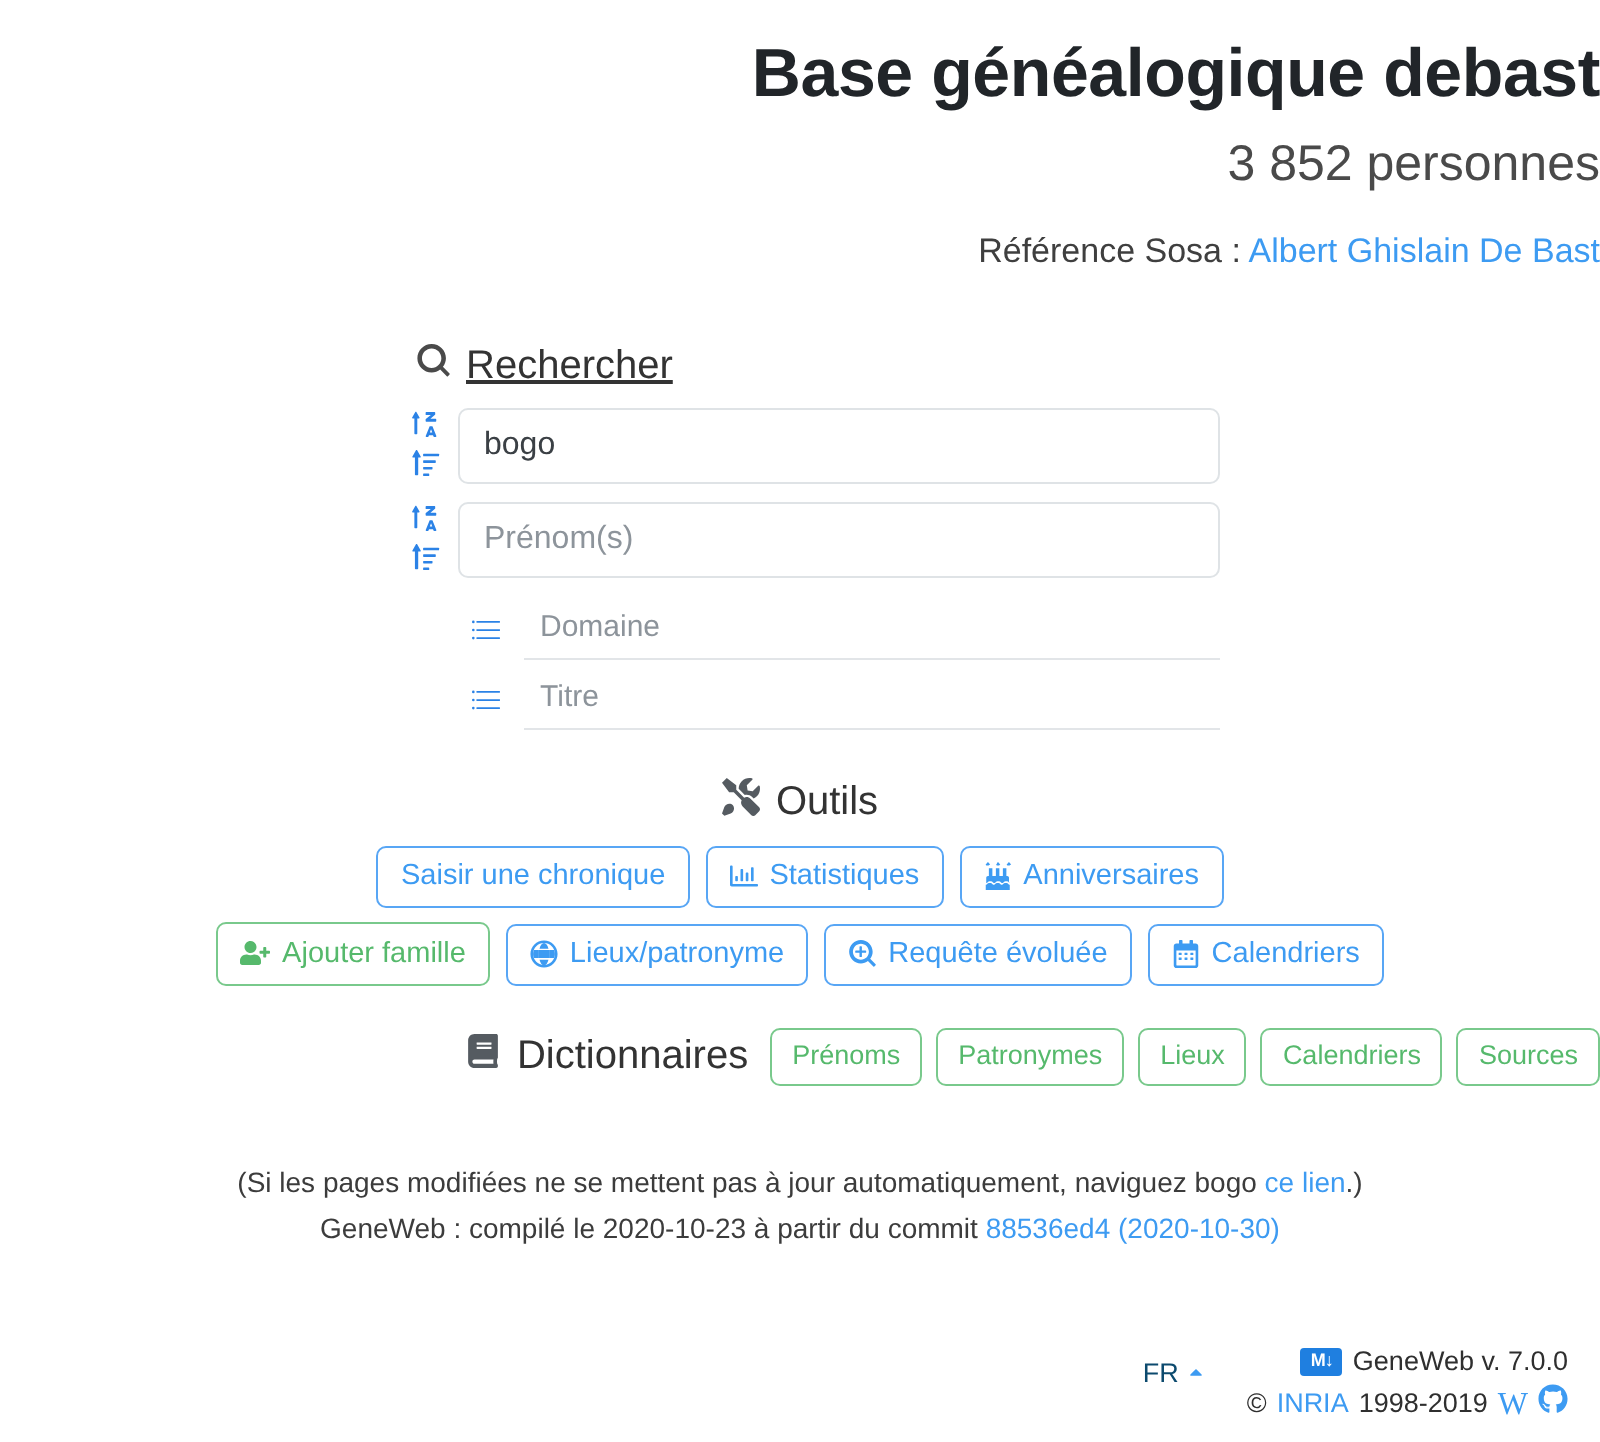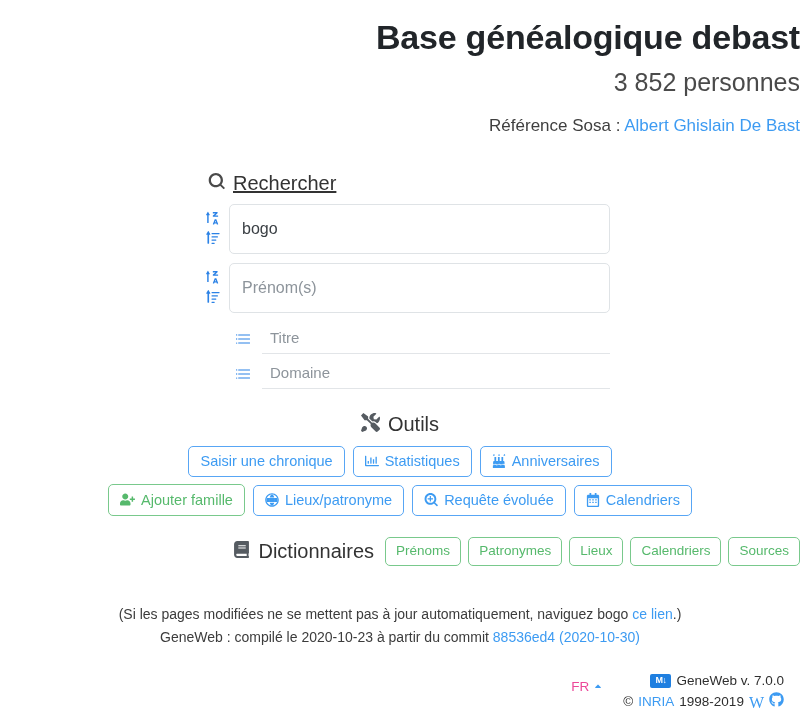--- a/index.html
+++ b/index.html
@@ -78,21 +78,21 @@
     display: flex;
     flex-direction: column;
     justify-content: center;
     align-items: center;
     gap: 5px;
     padding-right: 3px;
   }
   .sortbox svg { display: block; }
   .big-input {
     flex: 1;
-    height: 50px;
+    height: 38px;
     border: 1px solid #dfe3e6;
     border-radius: 5px;
     background: #fff;
     font-size: 16px;
     font-family: "Liberation Sans", sans-serif;
     color: #3b4045;
     padding: 0 12px;
     box-sizing: border-box;
     outline: none;
   }
@@ -203,21 +203,21 @@
     height: 48px;
     padding: 0 16px;
     box-sizing: border-box;
     display: flex;
     align-items: flex-start;
     justify-content: flex-end;
     gap: 20px;
   }
   .lang {
     font-size: 13.5px;
-    color: #ec4899;
+    color: #0c4a6e;
     display: inline-flex;
     align-items: center;
     gap: 4px;
     margin-top: 10px;
     cursor: pointer;
     text-align: center;
   }
   .credits {
     text-align: right;
     font-size: 13.5px;
@@ -325,35 +325,35 @@
       <div class="listicon">
         <svg width="14" height="14" viewBox="0 0 512 512" fill="#2b82e6">
           <circle cx="24" cy="108" r="24"></circle>
             <circle cx="24" cy="256" r="24"></circle>
             <circle cx="24" cy="404" r="24"></circle>
           <rect x="80" y="92" width="432" height="32" rx="8"></rect>
           <rect x="80" y="240" width="432" height="32" rx="8"></rect>
           <rect x="80" y="388" width="432" height="32" rx="8"></rect>
         </svg>
       </div>
-      <input class="line-input" type="text" placeholder="Titre" style="">
+      <input class="line-input" type="text" placeholder="Domaine" style="">
     </div>
 
     <div class="field-row sub">
       <div class="listicon">
         <svg width="14" height="14" viewBox="0 0 512 512" fill="#2b82e6">
           <circle cx="24" cy="108" r="24"></circle>
             <circle cx="24" cy="256" r="24"></circle>
             <circle cx="24" cy="404" r="24"></circle>
           <rect x="80" y="92" width="432" height="32" rx="8"></rect>
           <rect x="80" y="240" width="432" height="32" rx="8"></rect>
           <rect x="80" y="388" width="432" height="32" rx="8"></rect>
         </svg>
       </div>
-      <input class="line-input" type="text" placeholder="Domaine" style="">
+      <input class="line-input" type="text" placeholder="Titre" style="">
     </div>
   </div>
 
   <div class="tools-head">
     <span>
       <svg width="19" height="19" viewBox="0 0 512 512" fill="#555b61">
         <path d="M501.1 395.7L384 278.6c-23.1-23.1-57.6-27.6-85.4-13.9L192 158.1V96L64 0 0 64l96 128h62.1l106.6 106.6c-13.6 27.8-9.2 62.3 13.9 85.4l117.1 117.1c14.6 14.6 38.2 14.6 52.7 0l52.7-52.7c14.5-14.6 14.5-38.2 0-52.7z"></path>
         <path d="M331.7 225c28.3 0 54.9 11 74.9 31l19.4 19.4c15.8-6.9 30.8-16.5 43.8-29.5 37.1-37.1 49.7-89.3 37.9-136.7-2.2-9-13.5-12.1-20.1-5.5l-74.4 74.4-67.9-11.3L334 98.9l74.4-74.4c6.6-6.6 3.4-17.9-5.7-20.2-47.4-11.7-99.6.9-136.6 37.9-28.5 28.5-41.9 66.1-41.2 103.6l82.1 82.1c8.1-1.9 16.5-2.9 24.7-2.9z"></path>
         <path d="M99.7 347.8c-30.1 0-57.3 17.7-69.4 45.1L0 478l32 32 85.1-30.3c27.4-12.1 45.1-39.3 45.1-69.4 0-34.4-27.1-62.5-62.5-62.5z"></path>
       </svg>

